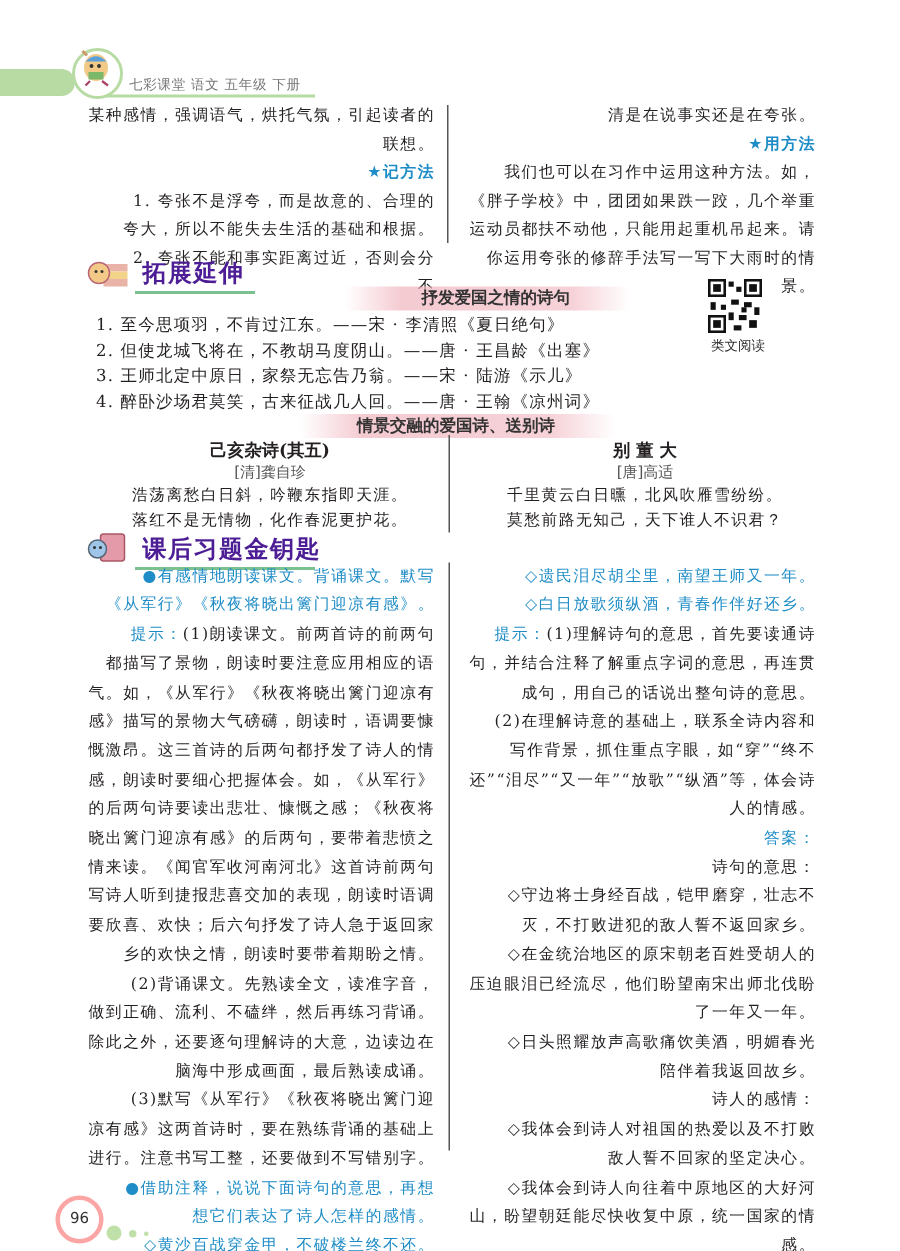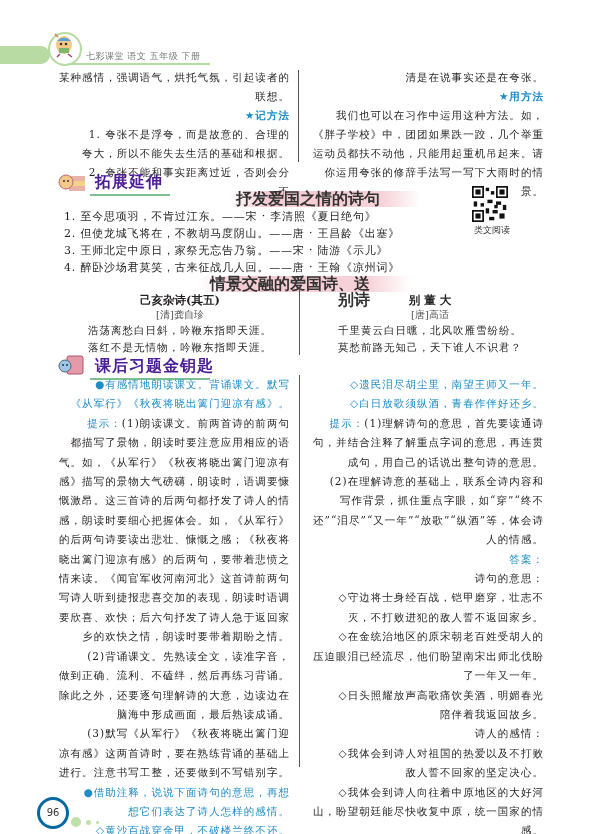--- a/index.html
+++ b/index.html
@@ -17,29 +17,29 @@
   .col p { margin:0; }
   .ind { text-indent:2em; }
   .blue { color:#1e8cc6; font-family:"DejaVu Sans", sans-serif; }
   .blue-h { color:#1e8cc6; font-family:"DejaVu Sans", sans-serif; font-weight:bold; }
   .vdiv { width:1px; background:#555; }
   
   .sec-title { font-family:"DejaVu Serif", serif; font-weight:bold; font-size:16px; letter-spacing:1px; color:#4c1d95; }
   .sec-underline { height:2px; background:#7cc08f; }
   .sec-icon { width:30px; height:22px; }
   
-  .banner { height:16px; font-size:16px; font-weight:bold; color:#333; line-height:16px; padding-right:40px;
+  .banner { height:16px; font-size:11px; font-weight:bold; color:#333; line-height:16px; padding-right:40px;
             background:linear-gradient(90deg, rgba(240,180,190,0) 0%, rgba(240,180,190,0.7) 20%, rgba(240,180,190,0.6) 80%, rgba(240,180,190,0) 100%); }
   .quote-line { font-size:11px; line-height:17px; letter-spacing:0.8px; font-family:"DejaVu Serif", serif; }
   .qr { width:36px; height:36px; }
   .qr-cap { font-size:9px; color:#333; font-family:"DejaVu Serif", serif; }
   .poem-title { font-weight:bold; font-size:11.5px; text-align:center; font-family:"DejaVu Serif", serif; }
   .poem-author { font-size:10px; text-align:center; color:#555; }
   .poem-line { font-size:10.5px; text-align:center; letter-spacing:1px; line-height:17px; }
-  .pg-circle { left:37px; top:800px; width:26px; height:26px; border:3px solid #0369a1; border-radius:50%; background:#fff;
+  .pg-circle { left:37px; top:800px; width:26px; height:26px; border:3px solid #fca5a5; border-radius:50%; background:#fff;
                font-family:"DejaVu Sans", sans-serif; font-size:10px; text-align:center; line-height:26px; color:#333; }
   .dot { border-radius:50%; background:#bfe0a9; }
 </style>
 </head>
 <body>
 
 <div class="abs hdr-pill"></div>
 <div class="abs hdr-line"></div>
 <div class="abs hdr-circle"></div>
 <svg class="abs mascot" viewBox="0 0 24 26">
@@ -111,21 +111,21 @@
     <rect x="13" y="11" width="2" height="2" fill="#111"></rect>
 </svg>
 <div class="abs qr-cap" style="left:474px; top:224px;">类文阅读</div>
 
 <div class="abs banner" style="left:200px; top:276px; width:170px; text-align:right;">情景交融的爱国诗、送别诗</div>
 
 <div class="abs" style="left:70px; top:293px; width:220px;">
   <div class="poem-title">己亥杂诗(其五)</div>
   <div class="poem-author">[清]龚自珍</div>
   <div class="poem-line">浩荡离愁白日斜，吟鞭东指即天涯。</div>
-  <div class="poem-line">落红不是无情物，吟鞭东指即天涯。</div>
+  <div class="poem-line">落红不是无情物，化作春泥更护花。</div>
 </div>
 <div class="abs vdiv" style="left:299px; top:290px; height:65px;"></div>
 <div class="abs" style="left:320px; top:293px; width:220px;">
   <div class="poem-title">别  董  大</div>
   <div class="poem-author">[唐]高适</div>
   <div class="poem-line">千里黄云白日曛，北风吹雁雪纷纷。</div>
   <div class="poem-line">莫愁前路无知己，天下谁人不识君？</div>
 </div>
 
 <svg class="abs sec-icon" style="left:57px; top:354px;" viewBox="0 0 30 22">

